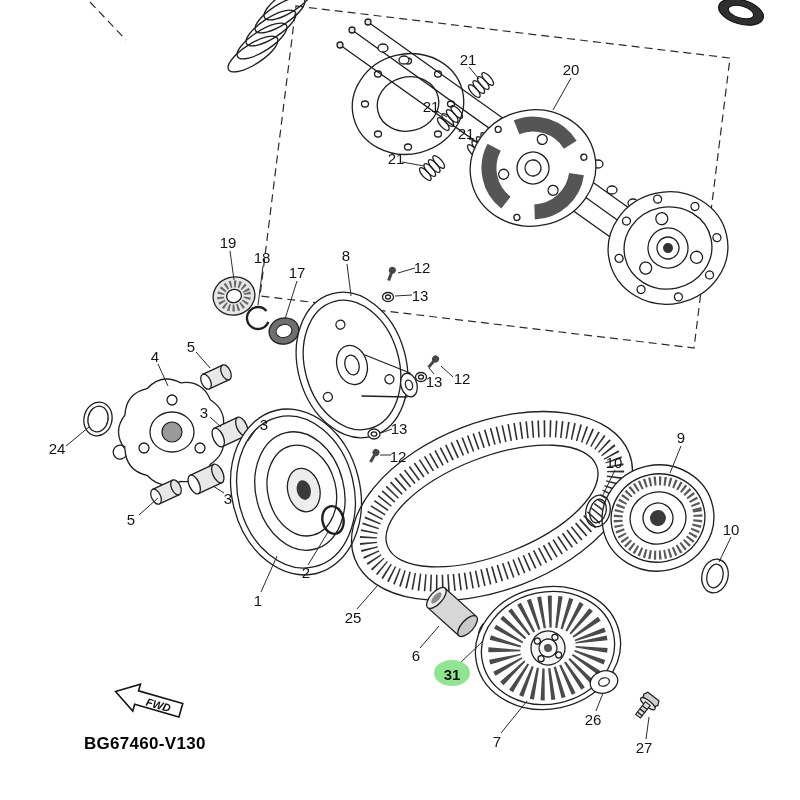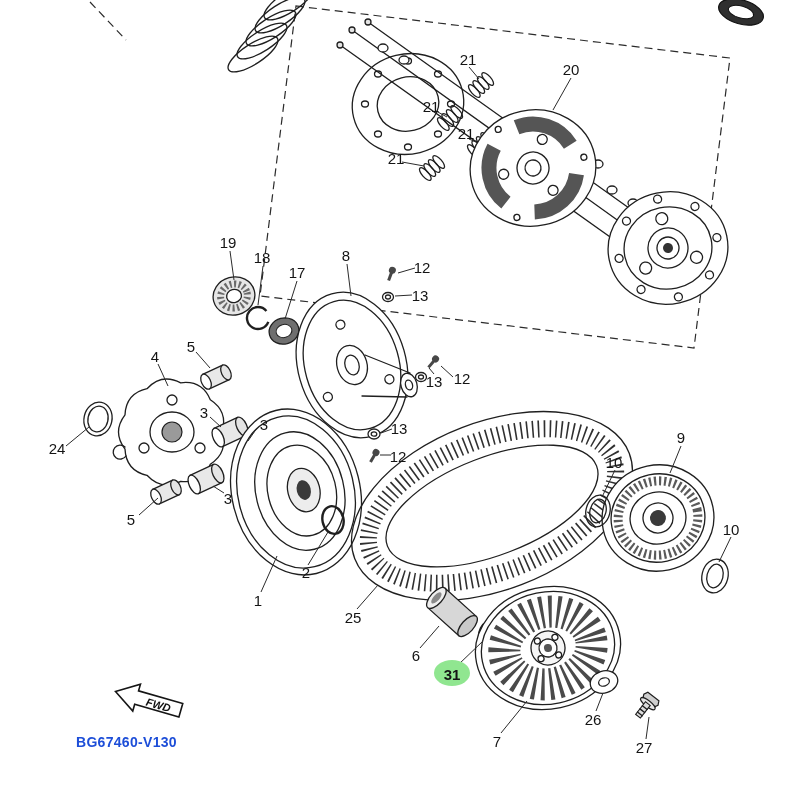--- a/index.html
+++ b/index.html
@@ -14,22 +14,22 @@
   .leader { stroke:#2b2b2b; stroke-width:1; fill:none; }
   .teeth  { stroke:#303030; stroke-width:17; fill:none; stroke-dasharray:1.6 4.2; }
   .blades { stroke:#4a4a4a; stroke-width:32; fill:none; stroke-dasharray:3.2 5; }
   .coil   { stroke:#5a5a5a; stroke-width:9;  fill:none; stroke-dasharray:2.2 2.8; }
   .needle { stroke:#6a6a6a; stroke-width:7;  fill:none; stroke-dasharray:2 2.5; }
   .shoe   { stroke:#555;    stroke-width:15; fill:none; }
   .plabel { font-family:"Liberation Sans", sans-serif; font-size:15px; fill:#141414;
             text-anchor:middle; dominant-baseline:central; }
   .fwdtxt { font-family:"Liberation Sans", sans-serif; font-size:11px; font-weight:bold;
             font-style:italic; fill:#111; text-anchor:middle; dominant-baseline:central; }
-  .code { position:absolute; left:76px; top:734px; font-weight:bold; font-size:14px;
-          color:#1d4ed8; letter-spacing:.3px; }
+  .code { position:absolute; left:84px; top:734px; font-weight:bold; font-size:17px;
+          color:#000000; letter-spacing:.3px; }
 </style>
 </head>
 <body>
 
 <div class="stage">
 <svg width="800" height="800" viewBox="0 0 800 800">
 
   <g>
     <path class="dash" d="M296,6 L730,58 L694,348 L260,296 Z"></path>
     <line class="dash" x1="90" y1="2" x2="126" y2="40"></line>

